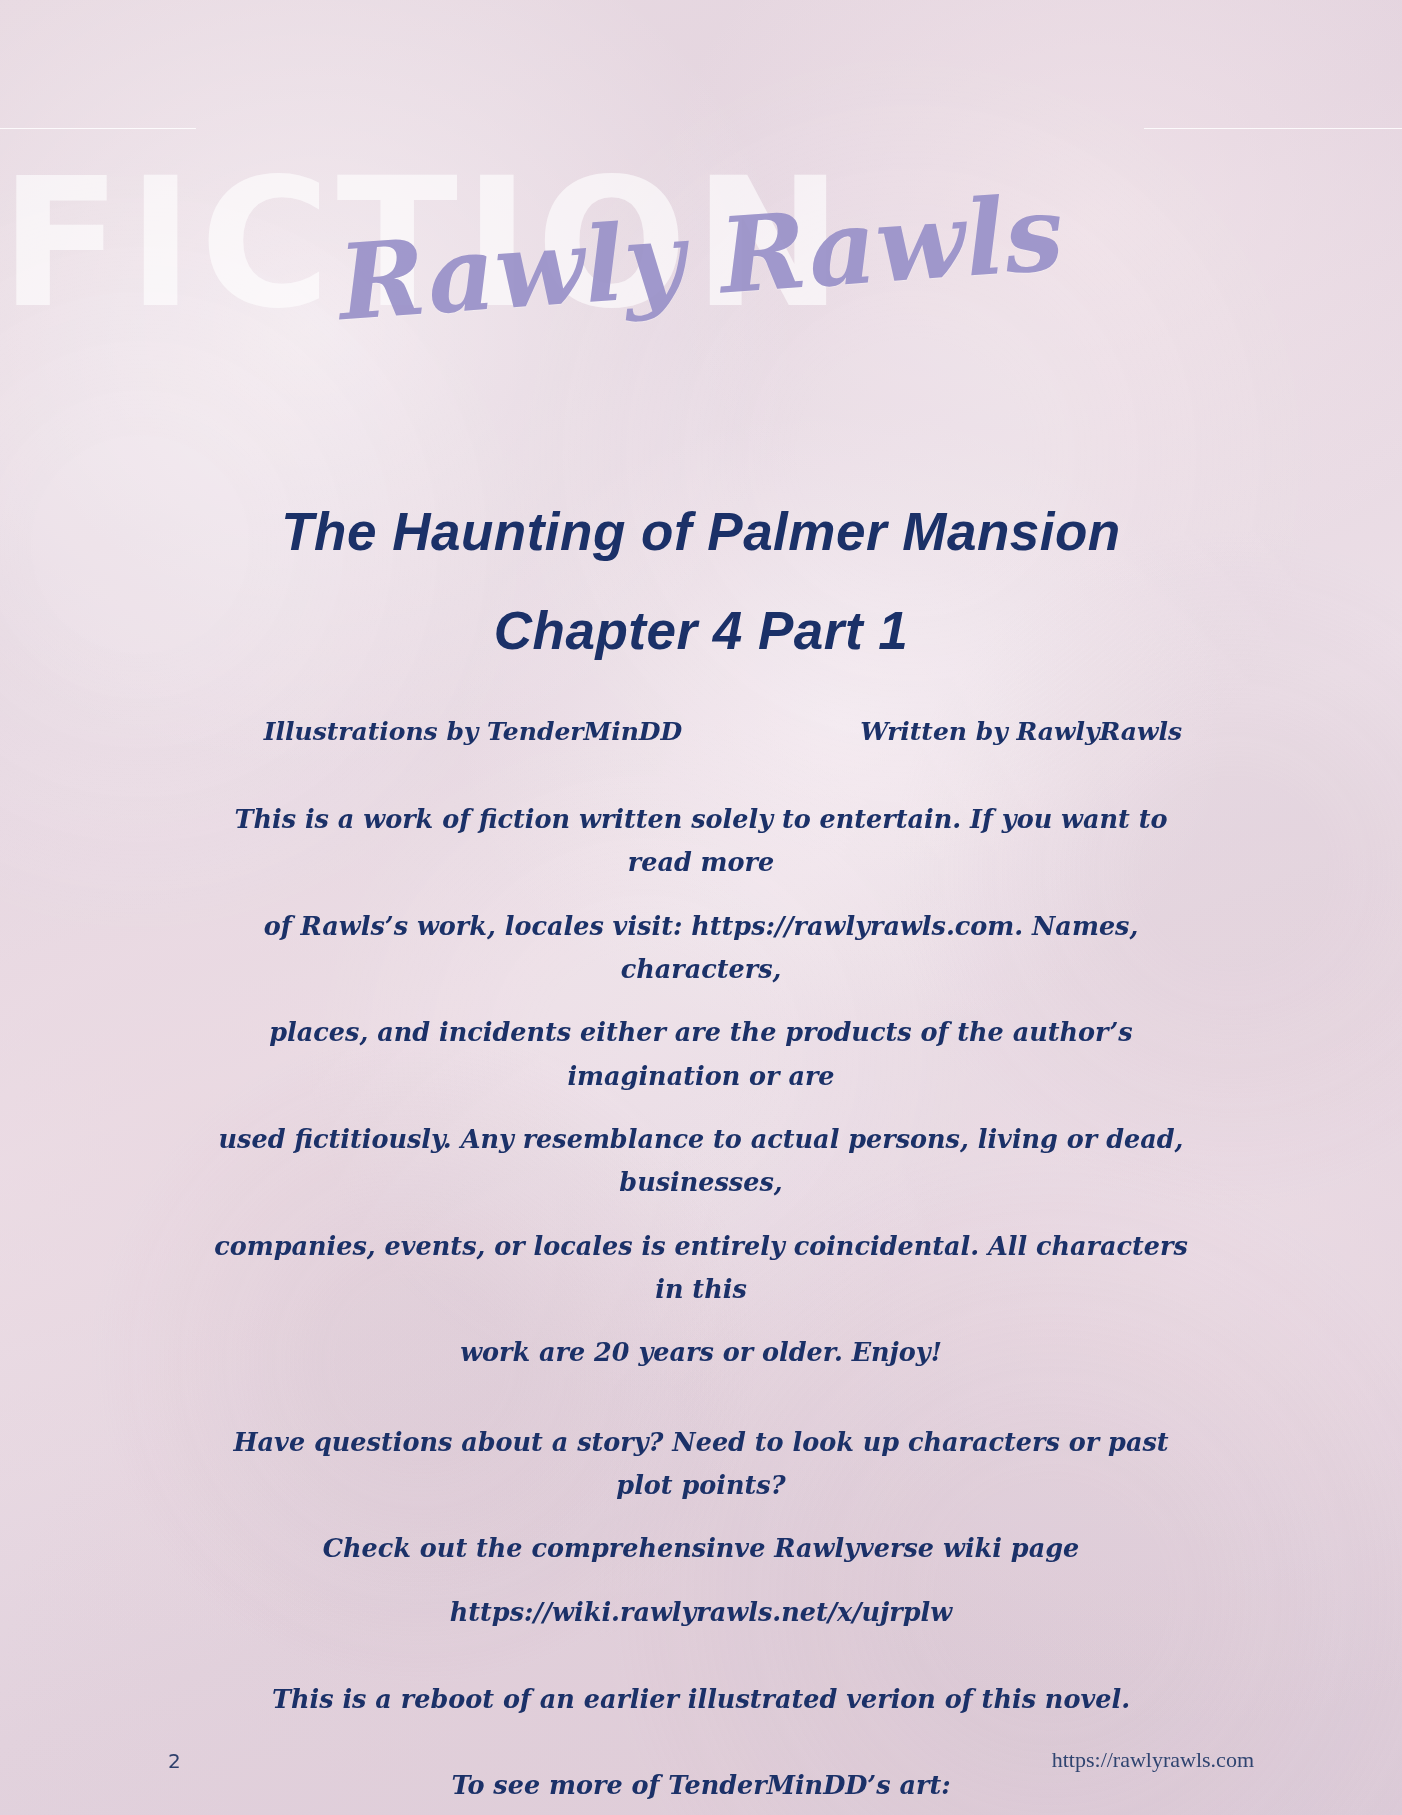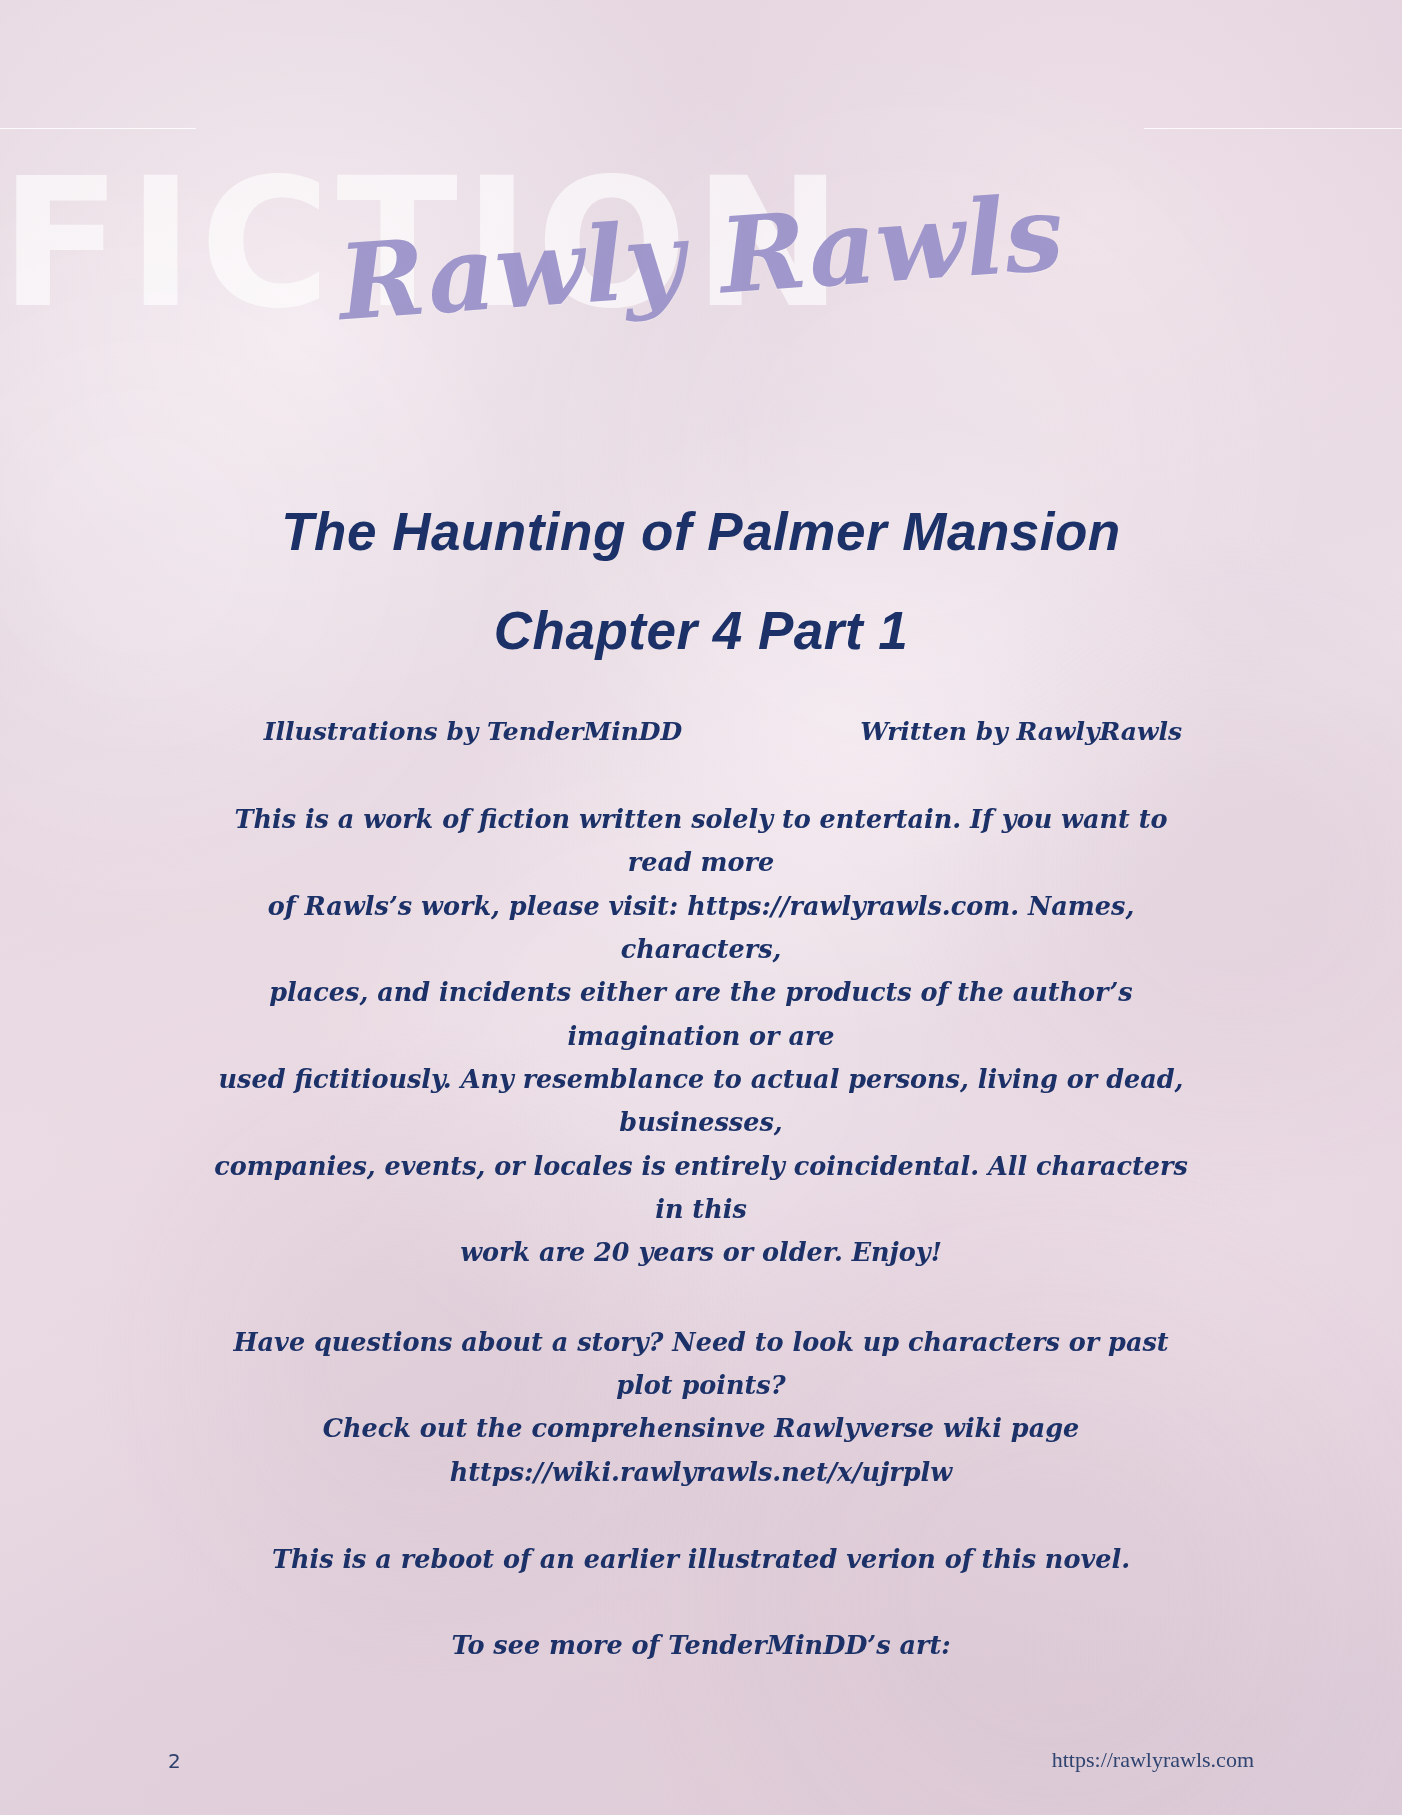--- a/index.html
+++ b/index.html
@@ -130,21 +130,21 @@
     font-weight: 700;
     font-size: 25.5px;
     line-height: 1.70;
     color: #1b3168;
   }
   .para.p1 { margin-top: 52px; width: 1000px; }
   .para.p2 { margin-top: 46px; width: 980px; }
   .para.p3 { margin-top: 44px; width: 990px; }
   .para.p4 { margin-top: 44px; }
   .para.p5 { margin-top: 42px; }
-  .para .line { display: block; }
+  .para .line { display: block; margin-top: 20px; }
 
   .footer-page {
     position: absolute;
     left: 168px;
     bottom: 42px;
     font-family: "DejaVu Sans", sans-serif;
     font-size: 20px;
     color: #2d3f6b;
   }
   .footer-url {
@@ -173,21 +173,21 @@
     <div class="title-line first">The Haunting of Palmer Mansion</div>
     <div class="title-line">Chapter 4 Part 1</div>
 
     <div class="credits">
       <span>Illustrations by TenderMinDD</span>
       <span>Written by RawlyRawls</span>
     </div>
 
     <div class="para p1">
       <span class="line">This is a work of fiction written solely to entertain. If you want to read more</span>
-      <span class="line">of Rawls’s work, please visit: https://rawlyrawls.com. Names, characters,</span>
+      <span class="line">of Rawls’s work, locales visit: https://rawlyrawls.com. Names, characters,</span>
       <span class="line">places, and incidents either are the products of the author’s imagination or are</span>
       <span class="line">used fictitiously. Any resemblance to actual persons, living or dead, businesses,</span>
       <span class="line">companies, events, or locales is entirely coincidental. All characters in this</span>
       <span class="line">work are 20 years or older. Enjoy!</span>
     </div>
 
     <div class="para p2">
       <span class="line">Have questions about a story? Need to look up characters or past plot points?</span>
       <span class="line">Check out the comprehensinve Rawlyverse wiki page</span>
       <span class="line">https://wiki.rawlyrawls.net/x/ujrplw</span>

